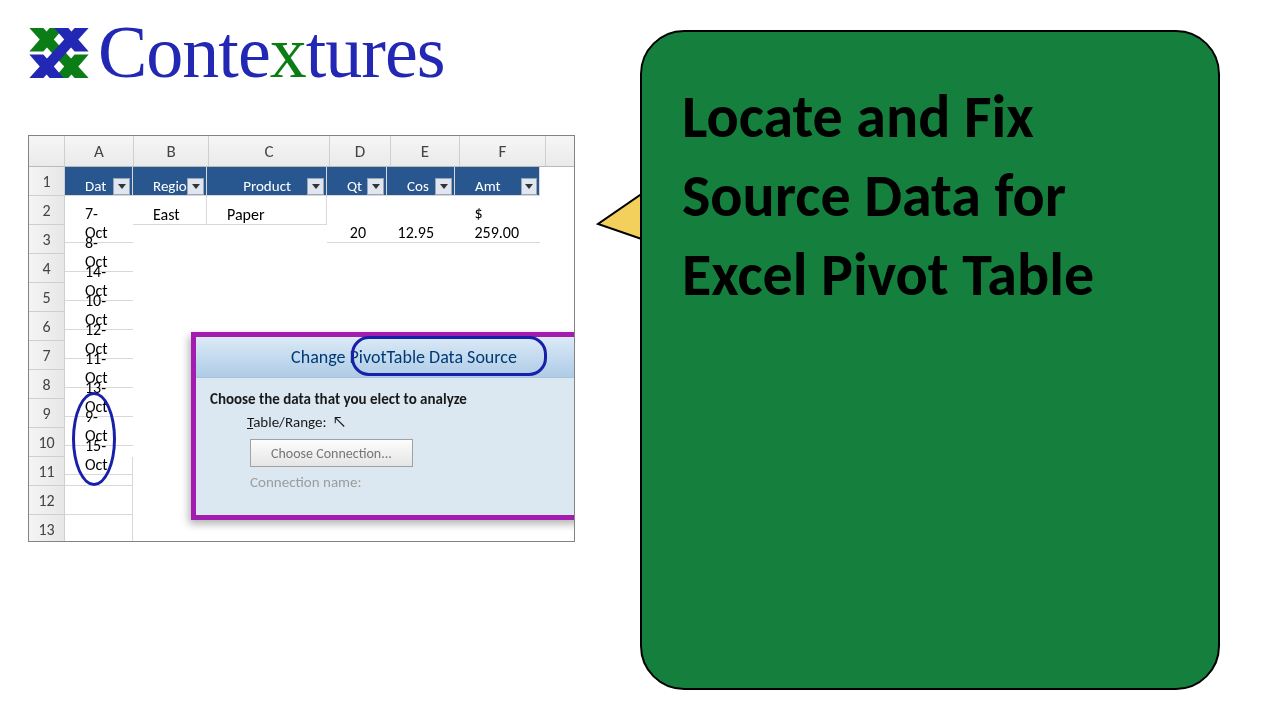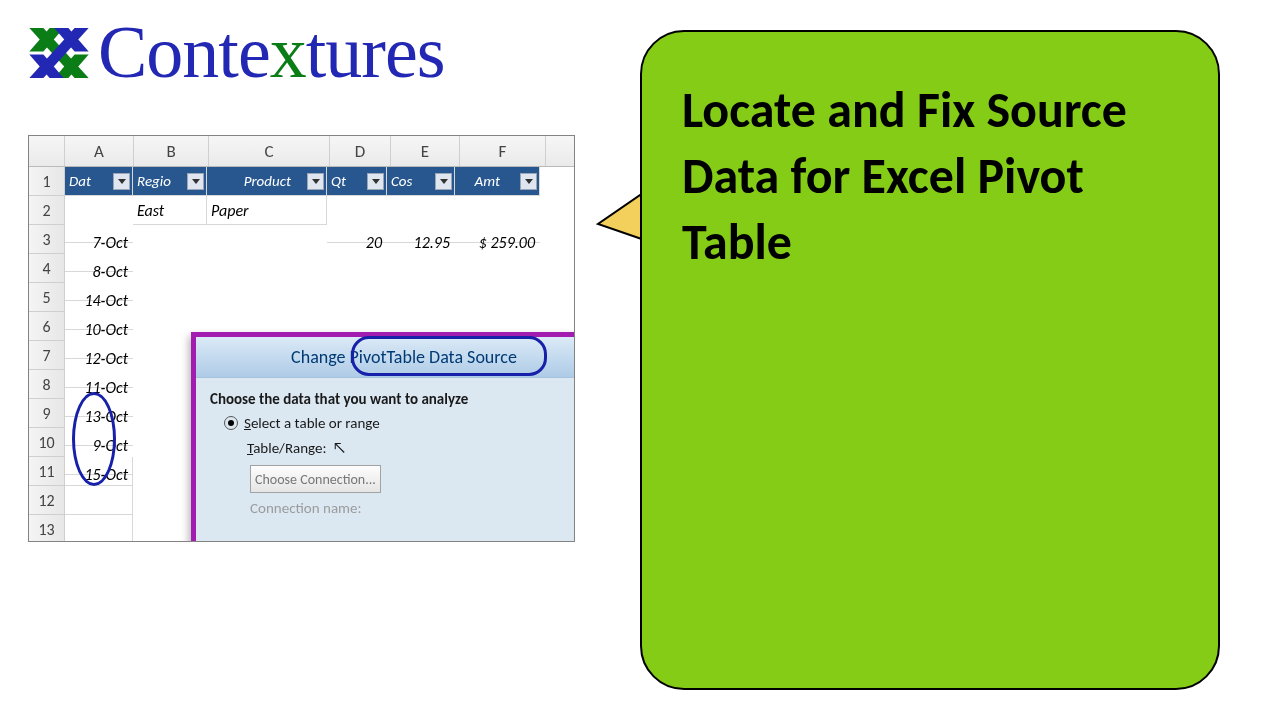--- a/index.html
+++ b/index.html
@@ -60,24 +60,23 @@
     width: 35px;
     background: linear-gradient(90deg,#f4f4f4,#e7e7e7);
     border-bottom: 1px solid #cfcfcf;
     justify-content: center;
     color:#444;
   }
   .cell {
     border-right: 1px solid #d8d8d8;
     border-bottom: 1px solid #d8d8d8;
     display: flex;
-    align-items: center;
-    padding: 0 4px;
+    align-items: flex-end;
+    padding: 0 20px;
     box-sizing: border-box;
-    font-style: italic;
   }
   .cA{width:68px;} .cB{width:74px;} .cC{width:120px;}
   .cD{width:60px;} .cE{width:68px;} .cF{width:85px;}
   .right{justify-content:flex-end;margin-top:46px;}
   
   .theader .cell {
     background: #27578e;
     color: #fff;
     font-size:15px;
     justify-content: space-between;
@@ -109,30 +108,30 @@
   .dlg-body{padding:12px 14px 10px;font-size:15px;color:#1a1a1a;}
   .opt{display:flex;align-items:center;gap:6px;margin:6px 2px 6px 14px;}
   .radio{width:12px;height:12px;border-radius:50%;border:1px solid #555;display:inline-flex;align-items:center;justify-content:center;}
   .radio.on::after{content:"";width:6px;height:6px;background:#000;border-radius:50%;}
   .tabrange{display:flex;align-items:center;gap:6px;margin:4px 0 8px 37px;}
   .rangeinput{border:1px solid #7f9db9;background:#fff;width:190px;height:22px;font-size:14px;padding:0 4px;display:flex;align-items:center;}
   .disabled{color:#9c9c9c;}
   .choosebtn, .okbtn {
     border:1px solid #a2a2a2;background:linear-gradient(#fdfdfd,#e5e5e5);
     height:26px;display:inline-flex;align-items:center;justify-content:center;
-    font-size:14px;padding:0 4px;color:#777;
+    font-size:14px;padding:0 20px;color:#777;
   }
   
   .ring{position:absolute;border:3px solid #1720a8;border-radius:50%;pointer-events:none;}
   
   .bubble {
     position:absolute;left:640px;top:30px;width:580px;height:660px;
-    background:#84cc16;border:2px solid #000;border-radius:44px;
+    background:#15803d;border:2px solid #000;border-radius:44px;
     box-sizing:border-box;padding:45px 40px;
-    font-size:50px;font-weight:700;color:#000;line-height:1.32;
+    font-size:60px;font-weight:700;color:#000;line-height:1.32;
   }
 </style>
 </head>
 <body>
 
 <div class="logo-wrap">
   <svg width="78" height="78" viewBox="0 0 100 100">
     <g fill="#0a7d17">
         <polygon points="12,18 30,18 88,82 70,82"></polygon>
         <polygon points="38,18 56,18 30,48 12,48"></polygon>
@@ -236,25 +235,21 @@
       <div class="cell cA"></div>
     </div>
   <div class="row">
       <div class="rownum">13</div>
       <div class="cell cA"></div>
     </div>
 
   <div class="dialog">
     <div class="dlg-title">Change PivotTable Data Source</div>
     <div class="dlg-body">
-      <div style="font-weight:600">Choose the data that you want to analyze</div>
-      <div class="opt">
-        <span class="radio on"></span>
-        <span><u>S</u>elect a table or range</span>
-      </div>
+      <div style="font-weight:600">Choose the data that you elect to analyze</div>
       <div class="tabrange">
         <span><u>T</u>able/Range:</span>
         <span style="font-size:16px">↖</span>
       </div>
       <div style="margin:0 0 6px 40px"><span class="choosebtn">Choose Connection...</span></div>
       <div class="disabled" style="margin:0 0 14px 40px">Connection name:</div>
 
     </div>
   </div>
 </div>

